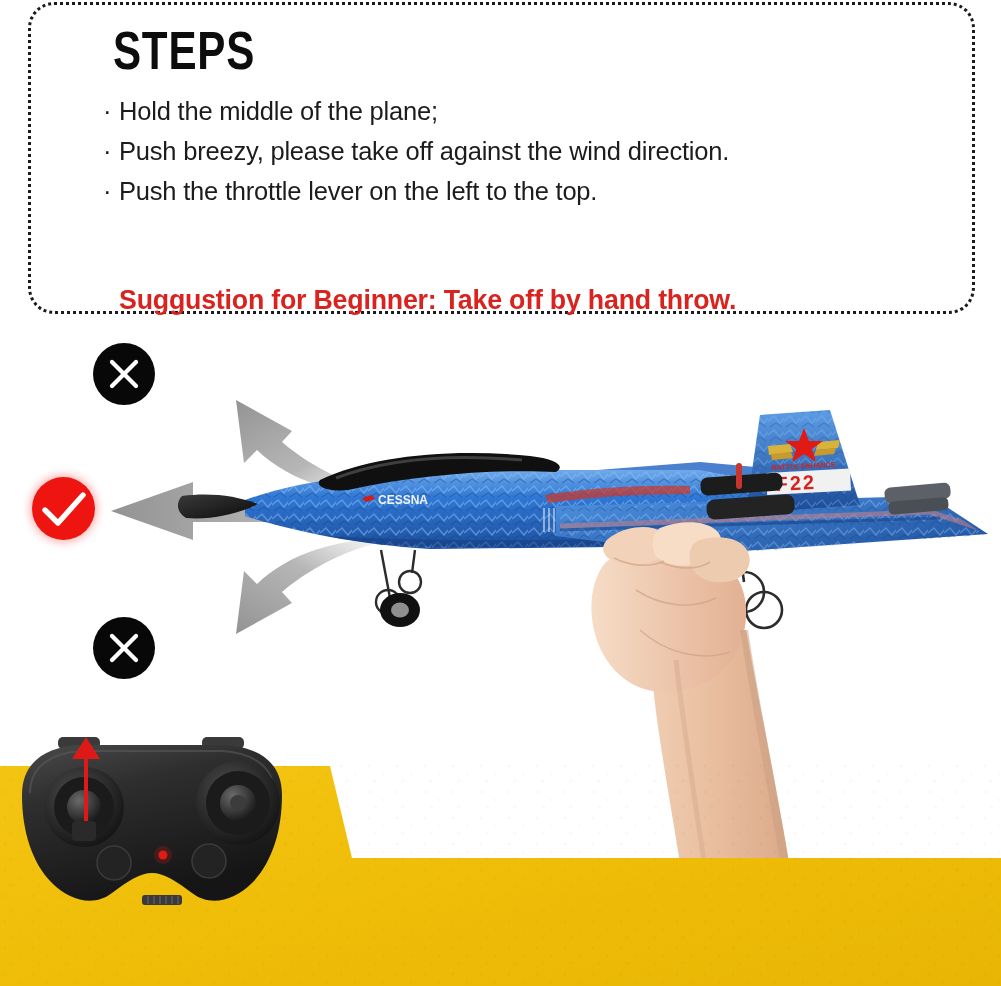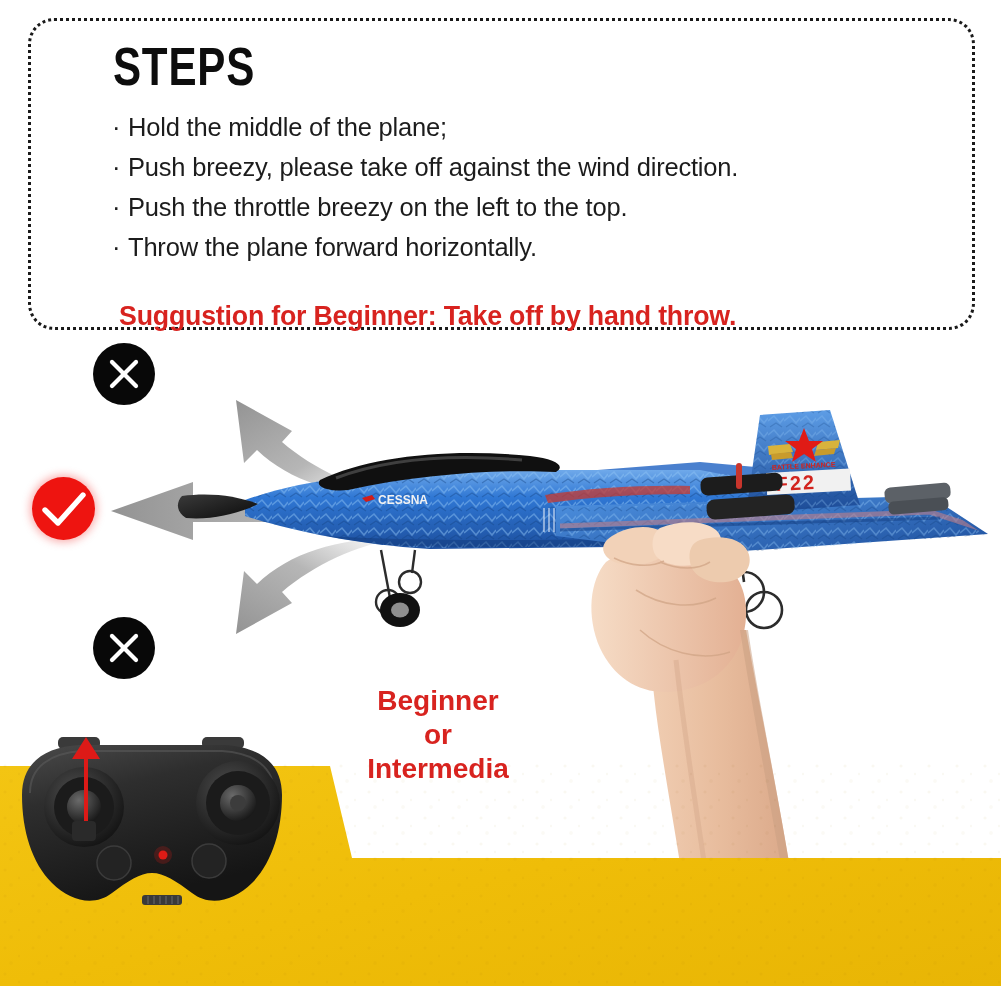--- a/index.html
+++ b/index.html
@@ -8,21 +8,21 @@
 
   #page{
     position:relative;
     width:1001px;height:986px;
     background:#ffffff;
     overflow:hidden;
   }
 
   
   #steps-box{
-    position:absolute;left:28px;top:18px;width:947px;height:312px;
+    position:absolute;left:28px;top:2px;width:947px;height:312px;
     border:3px dotted #1a1a1a;
     border-radius:26px;
     box-sizing:border-box;
   }
   #steps-title{
     position:absolute;left:82px;top:18px;
     font-family:"Liberation Sans", sans-serif;
     font-weight:bold;font-size:54px;letter-spacing:1px;
     color:#0d0d0d;
     transform:scaleX(0.78);transform-origin:left top;
@@ -30,21 +30,20 @@
   }
   #steps-list{
     position:absolute;left:72px;top:86px;width:880px;
     list-style:none;margin:0;padding:0;
   }
   #steps-list li{
     font-size:25.5px;color:#1c1c1c;
     line-height:40px;
     white-space:nowrap;
     letter-spacing:-0.2px;
-    margin-left:9px;
   }
   #steps-list li .dot{display:inline-block;width:16px;color:#1c1c1c;}
   #suggestion{
     position:absolute;left:88px;top:280px;
     font-size:27px;font-weight:bold;color:#d8231f;
     letter-spacing:-0.2px;white-space:nowrap;
     transform:scaleX(0.99);transform-origin:left top;
   }
 
   
@@ -88,22 +87,21 @@
 <body>
 
 <div id="page">
 
   <div id="steps-box">
     <div id="steps-title">STEPS</div>
 
     <ul id="steps-list">
       <li><span class="dot">·</span><span>Hold the middle of the plane;</span></li>
       <li><span class="dot">·</span><span>Push breezy, please take off against the wind direction.</span></li>
-      <li><span class="dot">·</span><span>Push the throttle breezy on the left to the top.</span></li>
-      <li><span class="dot">·</span><span>Throw the plane forward horizontally.</span></li>
+      <li><span class="dot">·</span><span>Push the throttle lever on the left to the top.</span></li>
     </ul>
 
     <div id="suggestion">Suggustion for Beginner: Take off by hand throw.</div>
   </div>
 
   <div id="cross-top" class="mark cross">
     <svg viewBox="0 0 62 62" aria-hidden="true">
       <line x1="19" y1="19" x2="43" y2="43" stroke="#fff" stroke-width="4.2" stroke-linecap="round"></line>
       <line x1="43" y1="19" x2="19" y2="43" stroke="#fff" stroke-width="4.2" stroke-linecap="round"></line>
     </svg>
@@ -298,25 +296,20 @@
         <path d="M660,232 C678,240 698,240 710,232"></path>
         <path d="M636,260 C660,276 692,280 716,268"></path>
         <path d="M640,300 C664,322 700,332 730,322"></path>
       </g>
 
       <path d="M740,300 C756,400 772,480 792,600 L800,600 C780,470 760,380 748,300 Z" fill="#caa184" opacity=".55"></path>
       <path d="M676,330 C686,420 700,500 714,600" stroke="#d4a98b" stroke-width="5" fill="none" opacity=".45"></path>
     </g>
   </svg>
 
-  <div id="beginner-text">
-    <div>Beginner</div>
-    <div>or</div>
-    <div>Intermedia</div>
-  </div>
 
   <div id="banner">
     <svg width="1001" height="226" viewBox="0 0 1001 226">
       <defs>
         <linearGradient id="yg" x1="0" y1="0" x2="1" y2="1">
           <stop offset="0" stop-color="#f3c513"></stop>
           <stop offset="0.5" stop-color="#efbd08"></stop>
           <stop offset="1" stop-color="#e8b505"></stop>
         </linearGradient>
         <pattern id="spk" width="28" height="26" patternUnits="userSpaceOnUse">

